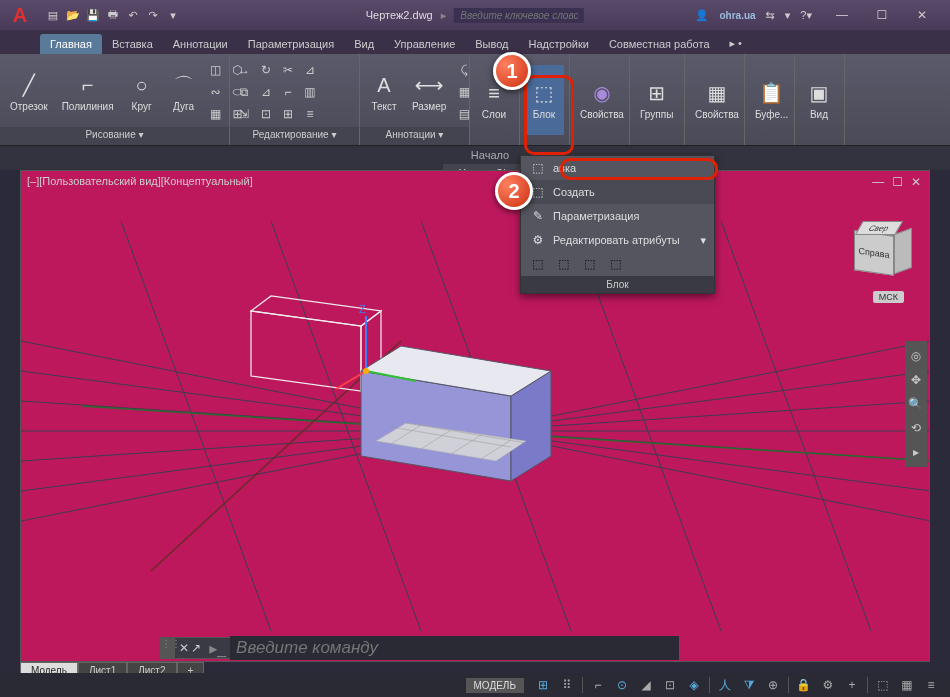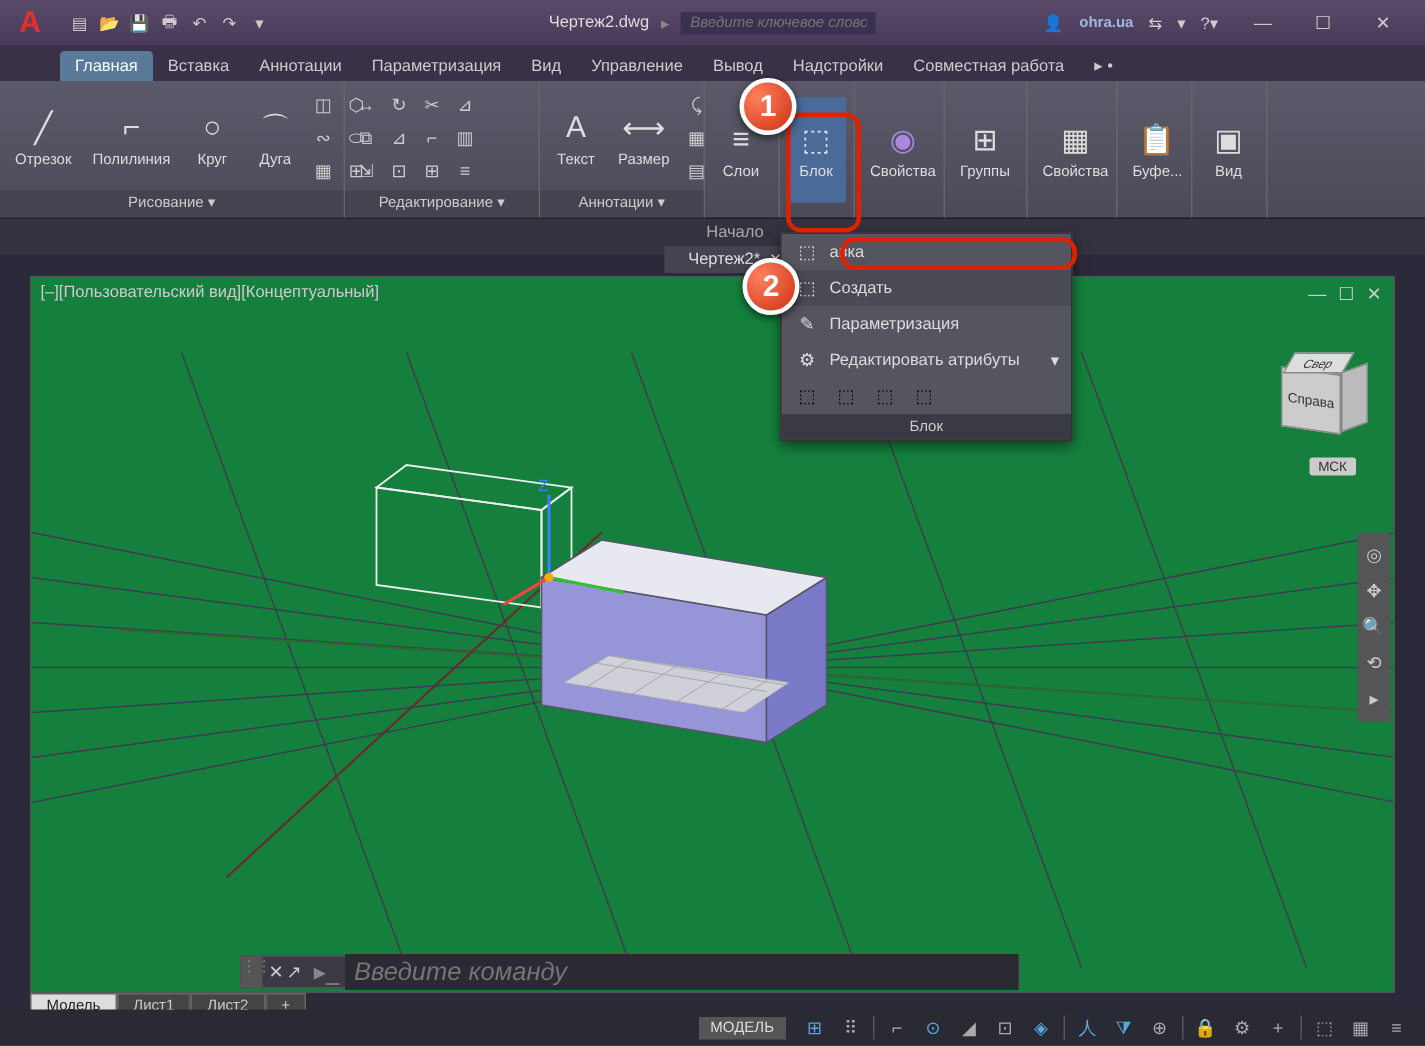--- a/index.html
+++ b/index.html
@@ -44,21 +44,21 @@
 .dd-footer { background:#3a3a45; color:#ccc; font-size:10px; text-align:center; padding:3px 0; }
 
 
 .filetabs { height:24px; background:#333340; display:flex; align-items:center; padding-left:30px;flex-direction:column; }
 .ftab { padding:3px 16px; color:#aaa; font-size:11px; cursor:pointer; position:relative; }
 .ftab.active { background:#444450; color:#ddd; }
 .ftab-close { margin-left:6px; font-size:10px; }
 .ftab-add { width:24px; text-align:center; color:#aaa; cursor:pointer; font-size:14px; }
 
 
-.viewport { position:absolute; top:170px; left:20px; right:20px; bottom:35px; background:#15803d; border:1px solid #555;margin-top:14px; }
+.viewport { position:absolute; top:170px; left:20px; right:20px; bottom:35px; background:#be185d; border:1px solid #555; }
 .vp-header { position:absolute; top:4px; left:6px; color:#ccc; font-size:11px; }
 .vp-controls { position:absolute; top:4px; right:6px; display:flex; gap:4px; color:#ccc; font-size:12px; }
 .vp-ctrl { cursor:pointer; padding:0 2px; }
 
 
 .scene { position:absolute; inset:0; overflow:hidden; }
 svg.grid3d { position:absolute; inset:0; width:100%; height:100%; }
 
 
 .viewcube { position:absolute; top:50px; right:20px; width:60px; height:60px; }

